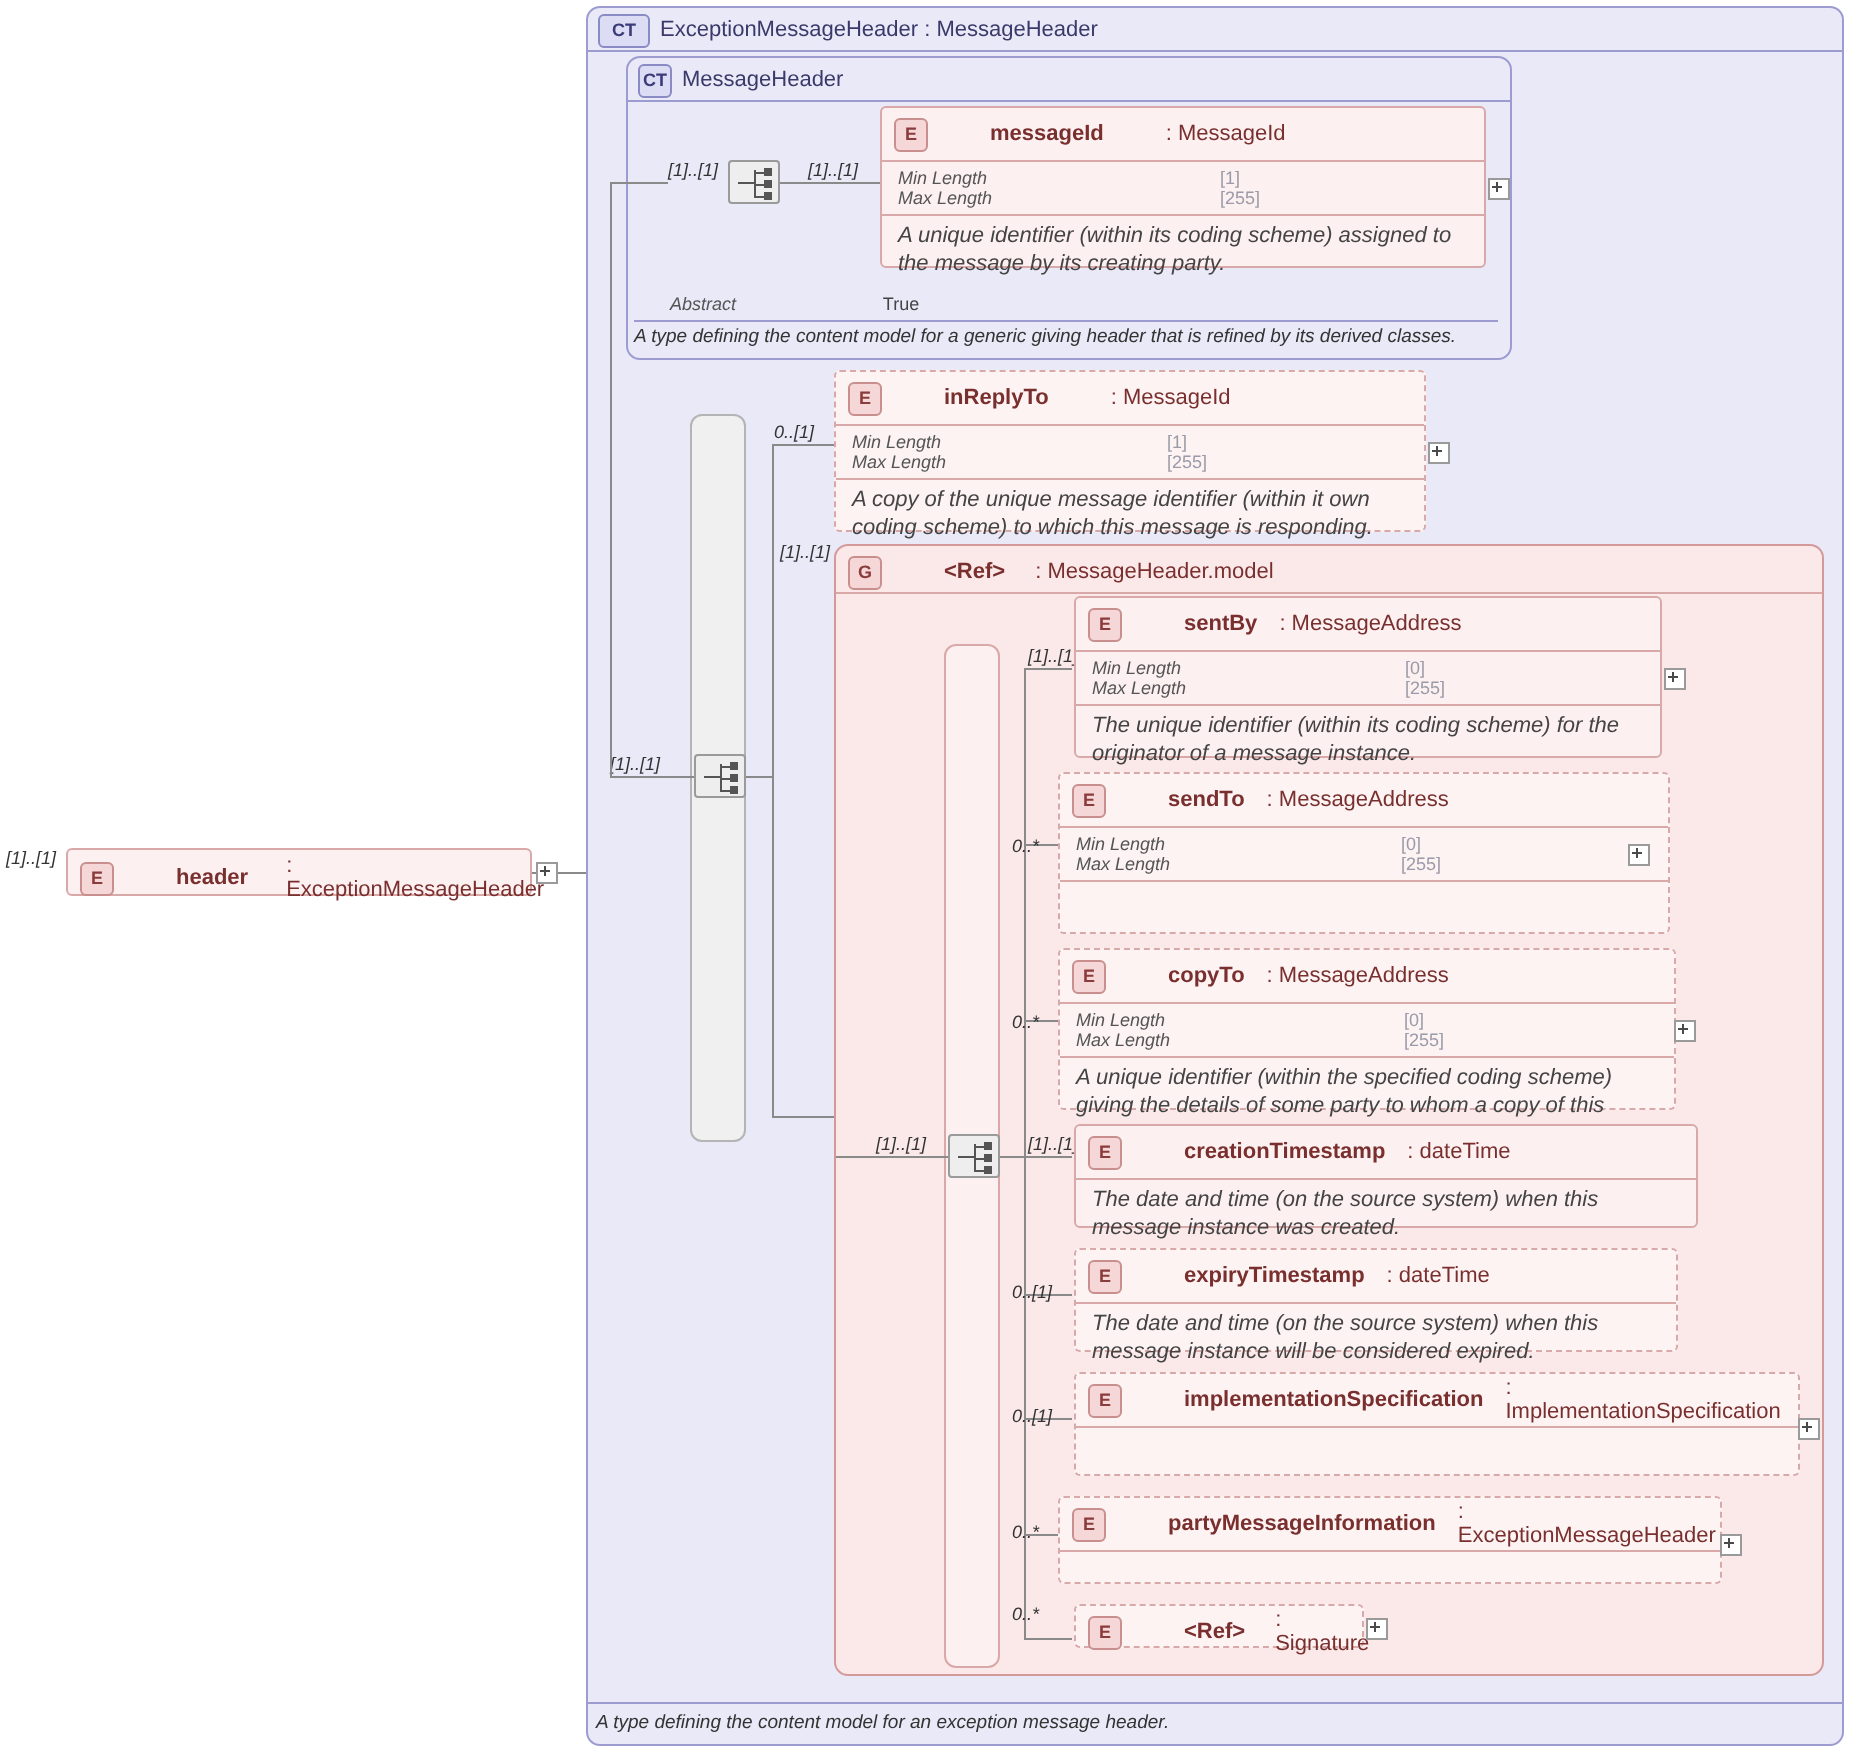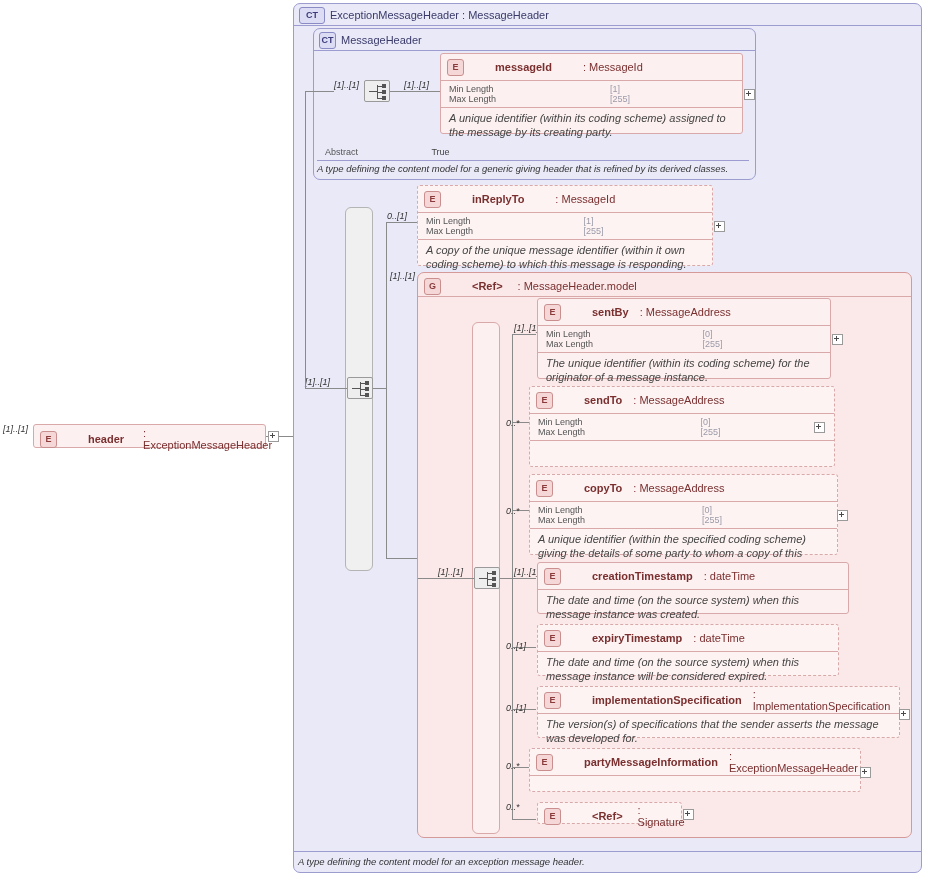--- a/index.html
+++ b/index.html
@@ -46,21 +46,21 @@
   .name-bold{font-weight:bold;}
 
   .sep{border-top:1px solid #d9a8a8;}
   .sep-ct{border-top:1px solid #9c9cd0;}
 
   .facets{
     display:grid;grid-template-columns:auto auto;
     column-gap:10px;row-gap:0;padding:3px 8px;
     font-size:9px;
   }
-  .facet-name{color:#555;}
+  .facet-name{font-style:italic;color:#555;}
   .facet-val{color:#9a9aa8;}
 
   .annot{
     font-style:italic;font-size:11px;color:#444;
     padding:4px 8px;line-height:1.25;
   }
 
   .plusbox{
     position:absolute;width:9px;height:9px;
     border:1px solid #9a9a9a;background:#ffffff;
@@ -137,21 +137,21 @@
   <div class="abs ctbox-inner" style="left:313px;top:28px;width:443px;height:152px;"></div>
 
   <div class="abs" style="left:319px;top:31px;width:300px;height:18px;">
     <div class="title-row" style="padding:0;height:18px;">
       <span class="badge badge-ct">CT</span>
       <span class="hdr-title">MessageHeader</span>
     </div>
   </div>
   <div class="abs sep-ct" style="left:314px;top:50px;width:441px;height:0;"></div>
 
-  <div class="abs ct-abstract" style="left:317px;top:145px;width:200px;">
+  <div class="abs ct-abstract" style="left:327px;top:145px;width:200px;">
     <span class="facet-name">Abstract</span>
     <span class="facet-val" style="color:#444;">True</span>
   </div>
   <div class="abs sep-ct" style="left:317px;top:160px;width:432px;height:0;"></div>
   <div class="footer-annot" style="left:317px;top:163px;">A type defining the content model for a generic giving header that is refined by its derived classes.</div>
 
   <div class="card abs" style="left:334px;top:80px;">[1]..[1]</div>
   <div class="seq abs" style="left:364px;top:80px;">
     <div class="sq-lead"></div>
     <div class="sq-v"></div>
@@ -344,21 +344,20 @@
   </div>
 
   <div class="card abs" style="left:506px;top:703px;">0..[1]</div>
   <div class="abs elembox dashed" style="left:537px;top:686px;width:363px;height:52px;">
     <div class="title-row" style="height:20px;">
       <span class="badge badge-e">E</span>
       <span class="elem-title name-bold">implementationSpecification</span>
       <span class="elem-title type" style="margin-left:6px;">: ImplementationSpecification</span>
     </div>
     <div class="sep"></div>
-    <div class="annot">The version(s) of specifications that the sender asserts the message was developed for.</div>
   </div>
   <div class="plusbox" style="left:899px;top:709px;"></div>
 
   <div class="card abs" style="left:506px;top:761px;">0..*</div>
   <div class="abs elembox dashed" style="left:529px;top:748px;width:332px;height:44px;">
     <div class="title-row" style="height:20px;">
       <span class="badge badge-e">E</span>
       <span class="elem-title name-bold">partyMessageInformation</span>
       <span class="elem-title type" style="margin-left:6px;">: ExceptionMessageHeader</span>
     </div>

